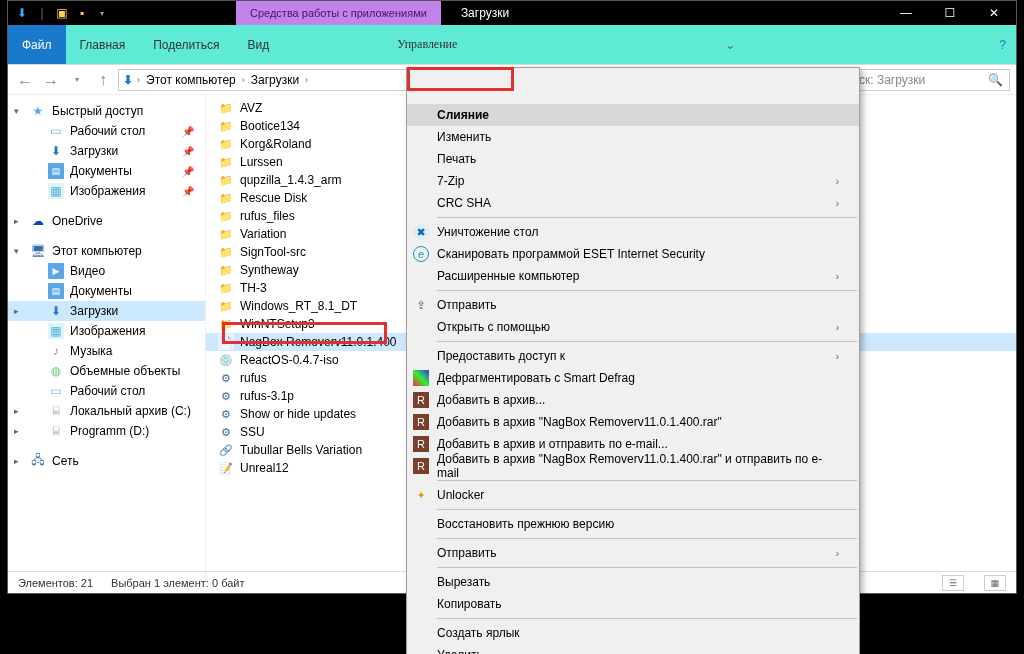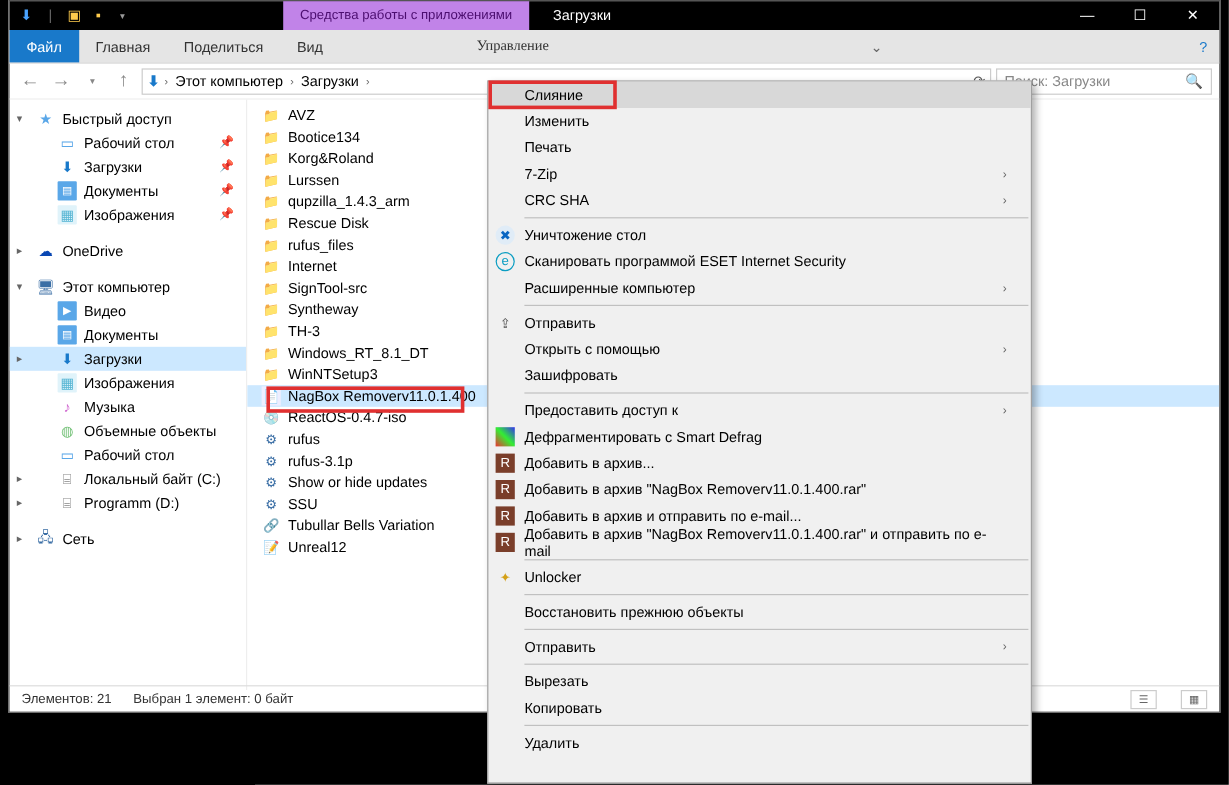--- a/index.html
+++ b/index.html
@@ -7,21 +7,21 @@
   .window { position: absolute; left: 7px; top: 0; width: 1010px; height: 594px; background: #fff; border: 1px solid #555; }
   
   .titlebar { height: 24px; background: #000; display: flex; align-items: center; color: #fff; font-size: 12px; }
   .titlebar .qat { display: flex; align-items: center; gap: 4px; padding: 0 6px; }
   .titlebar .qat span { width: 16px; height: 16px; display: inline-flex; align-items: center; justify-content: center; }
   .titlebar .title-tools { background: #c183e8; color: #4b0d6f; height: 24px; display: flex; align-items: center; padding: 0 14px; font-size: 11px; margin-left: 120px;}
   .titlebar .title-main { padding: 0 20px; }
   .titlebar .spacer { flex: 1; }
   .titlebar .winbtn { width: 44px; height: 24px; display:flex; align-items:center; justify-content:center; color:#fff; font-size:12px;}
   
-  .ribbon { height: 28px; background: #e5e5e5; border-bottom: 1px solid #ddd; display: flex; align-items: stretch; font-size: 12px; }
+  .ribbon { height: 40px; background: #5eead4; border-bottom: 1px solid #ddd; display: flex; align-items: stretch; font-size: 12px; }
   .ribbon .tab { padding: 0 14px; display:flex; align-items:center; color:#333; }
   .ribbon .tab.file { background: #1979ca; color: #fff; }
   .ribbon .tab.contextual { color:#333; margin-left: 100px; font-family: Liberation Serif, serif;}
   .ribbon .chev { margin-left:auto; padding:0 10px; display:flex; align-items:center; color:#666;}
   
   .addrrow { height: 30px; display:flex; align-items:center; padding: 2px 6px; gap:4px; border-bottom:1px solid #eee;}
   .navbtn { width:22px; height:22px; display:flex; align-items:center; justify-content:center; color:#888; border-radius:2px;}
   .addrbar { flex:1; height:22px; border:1px solid #ccc; display:flex; align-items:center; padding:0 4px; font-size:12px; gap:4px;}
   .addrbar .sep { color:#666; font-size:9px; }
   .addrbar .crumb { padding:0 2px; }
@@ -68,21 +68,21 @@
   .status { position:absolute; bottom:0; left:0; right:0; height:22px; border-top:1px solid #ddd; display:flex; align-items:center; font-size:11px; padding:0 10px; gap:18px; color:#333;}
   .status .spacer{flex:1;}
   .status .viewbtn{width:22px;height:16px;border:1px solid #ccc; margin-left:2px; display:flex; align-items:center; justify-content:center; font-size:9px; color:#666;}
   
   .ctx { position:absolute; left:406px; top:67px; width:454px; background:#f0f0f0; border:1px solid #a0a0a0; box-shadow: 3px 3px 6px rgba(0,0,0,0.3); font-size:12px; z-index:40;}
   .ctx .mi { height:22px; display:flex; align-items:center; padding-left:30px; padding-right:20px; position:relative; }
   .ctx .mi.hov { background:#d8d8d8;}
   .ctx .mi .mic { position:absolute; left:6px; width:16px; height:16px; display:flex; align-items:center; justify-content:center; font-size:11px;}
   .ctx .mi .sub { margin-left:auto; color:#666; font-size:10px;}
   .ctx .sep { height:1px; background:#c0c0c0; margin: 3px 2px 3px 30px;}
-  .ctx .mi.bold { font-weight:normal; }
+  .ctx .mi.bold { font-weight:bold;margin-top:36px; }
   .mic.shred{color:#0a66c2; background:#e0ecf7; border-radius:50%;}
   .mic.eset{color:#0a9dc2; border:1px solid #0a9dc2; border-radius:50%; font-size:9px;}
   .mic.send{color:#555;}
   .mic.defrag{background:linear-gradient(45deg,#e33,#3e3,#33e);}
   .mic.rar{background:#7a3e2a;color:#fff;font-size:8px;}
   .mic.unlock{color:#d4a017;}
 </style>
 </head>
 <body>
 
@@ -204,21 +204,21 @@
             <span class="ic obj">◍</span>
             <span>Объемные объекты</span>
           </div>
         <div class="item sub">
             <span class="ic desk">▭</span>
             <span>Рабочий стол</span>
           </div>
         <div class="item sub">
             <span class="exp">▸</span>
             <span class="ic disk">⌸</span>
-            <span>Локальный байт (C:)</span>
+            <span>Локальный архив (C:)</span>
           </div>
         <div class="item sub">
             <span class="exp">▸</span>
             <span class="ic disk">⌸</span>
             <span>Programm (D:)</span>
           </div>
       </div>
       <div class="group">
         <div class="item head">
             <span class="exp">▸</span>
@@ -252,21 +252,21 @@
         <div class="row">
           <span class="fic folder">📁</span>
           <span>Rescue Disk</span>
         </div>
         <div class="row">
           <span class="fic folder">📁</span>
           <span>rufus_files</span>
         </div>
         <div class="row">
           <span class="fic folder">📁</span>
-          <span>Internet</span>
+          <span>Variation</span>
         </div>
         <div class="row">
           <span class="fic folder">📁</span>
           <span>SignTool-src</span>
         </div>
         <div class="row">
           <span class="fic folder">📁</span>
           <span>Syntheway</span>
         </div>
         <div class="row">
@@ -361,23 +361,20 @@
     </div>
   <div class="sep"></div>
   <div class="mi">
       <span class="mic send">⇪</span>
       <span>Отправить</span>
     </div>
   <div class="mi">
       <span>Открыть с помощью</span>
       <span class="sub">›</span>
     </div>
-  <div class="mi">
-      <span>Зашифровать</span>
-    </div>
   <div class="sep"></div>
   <div class="mi">
       <span>Предоставить доступ к</span>
       <span class="sub">›</span>
     </div>
   <div class="mi">
       <span class="mic defrag"></span>
       <span>Дефрагментировать с Smart Defrag</span>
     </div>
   <div class="mi">
@@ -396,33 +393,36 @@
       <span class="mic rar">R</span>
       <span>Добавить в архив "NagBox Removerv11.0.1.400.rar" и отправить по e-mail</span>
     </div>
   <div class="sep"></div>
   <div class="mi">
       <span class="mic unlock">✦</span>
       <span>Unlocker</span>
     </div>
   <div class="sep"></div>
   <div class="mi">
-      <span>Восстановить прежнюю объекты</span>
+      <span>Восстановить прежнюю версию</span>
     </div>
   <div class="sep"></div>
   <div class="mi">
       <span>Отправить</span>
       <span class="sub">›</span>
     </div>
   <div class="sep"></div>
   <div class="mi">
       <span>Вырезать</span>
     </div>
   <div class="mi">
       <span>Копировать</span>
     </div>
   <div class="sep"></div>
   <div class="mi">
+      <span>Создать ярлык</span>
+    </div>
+  <div class="mi">
       <span>Удалить</span>
     </div>
   <div class="mi"></div>
 
 </div>
 
 </body></html>

